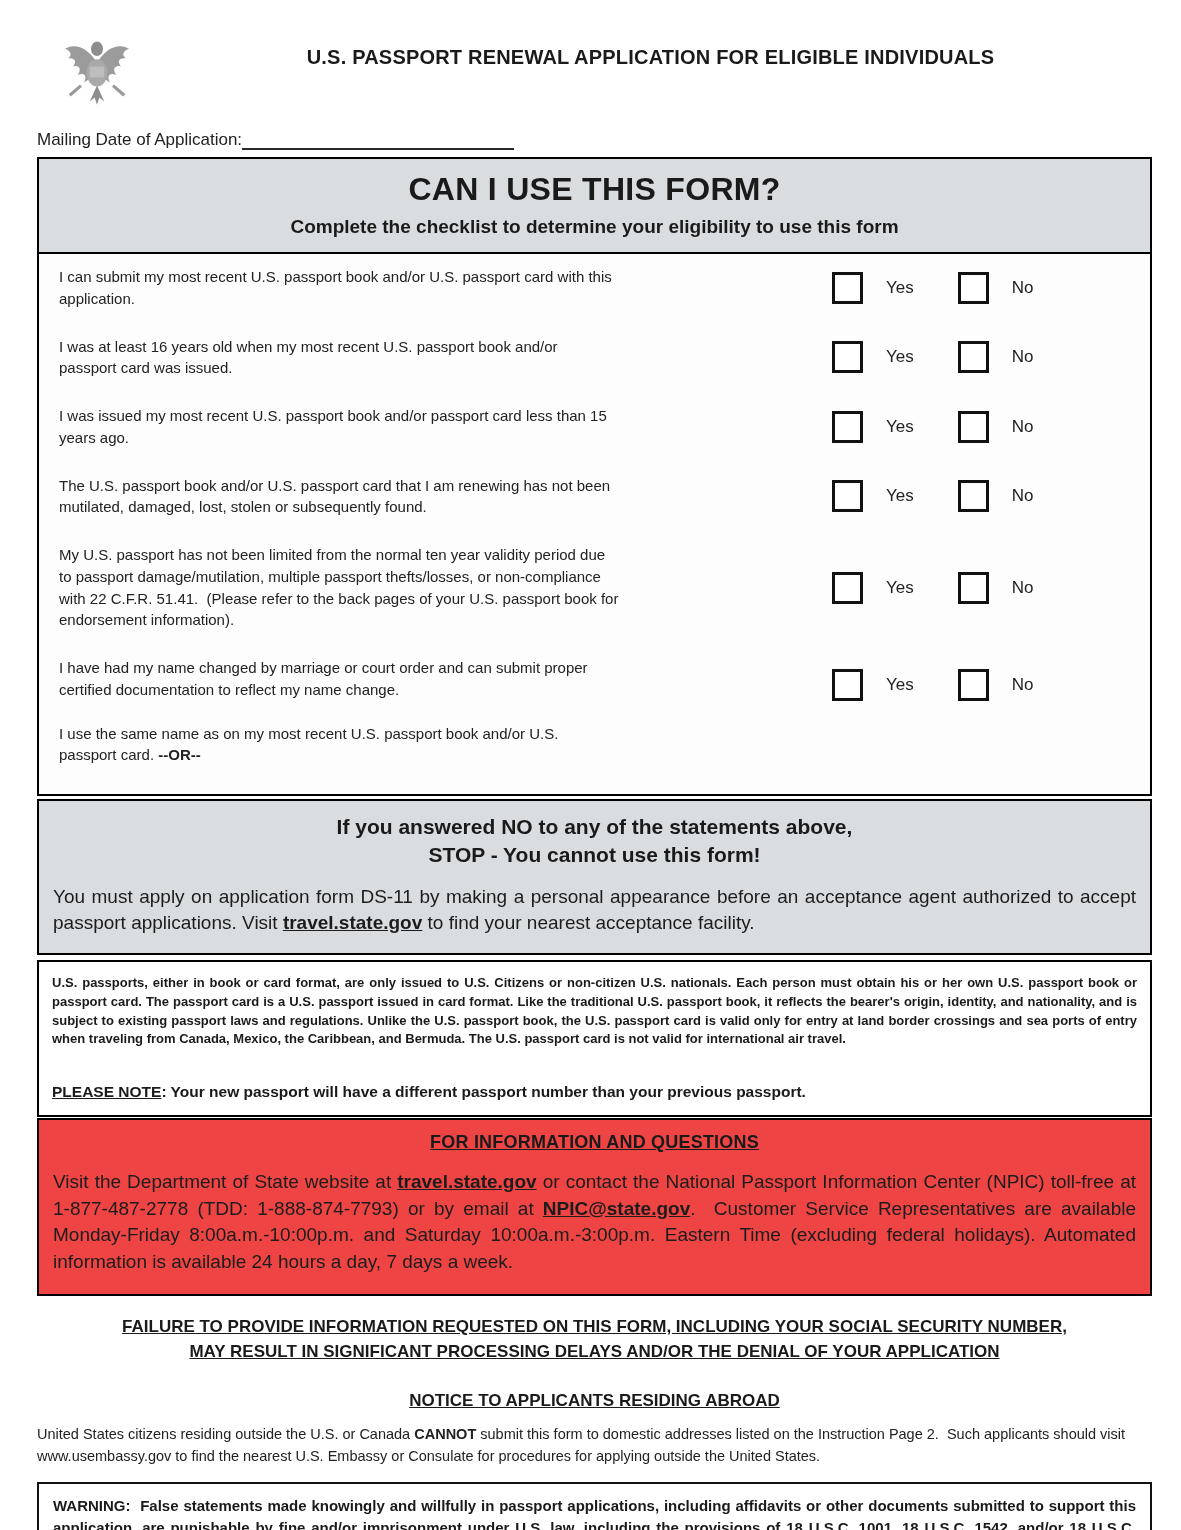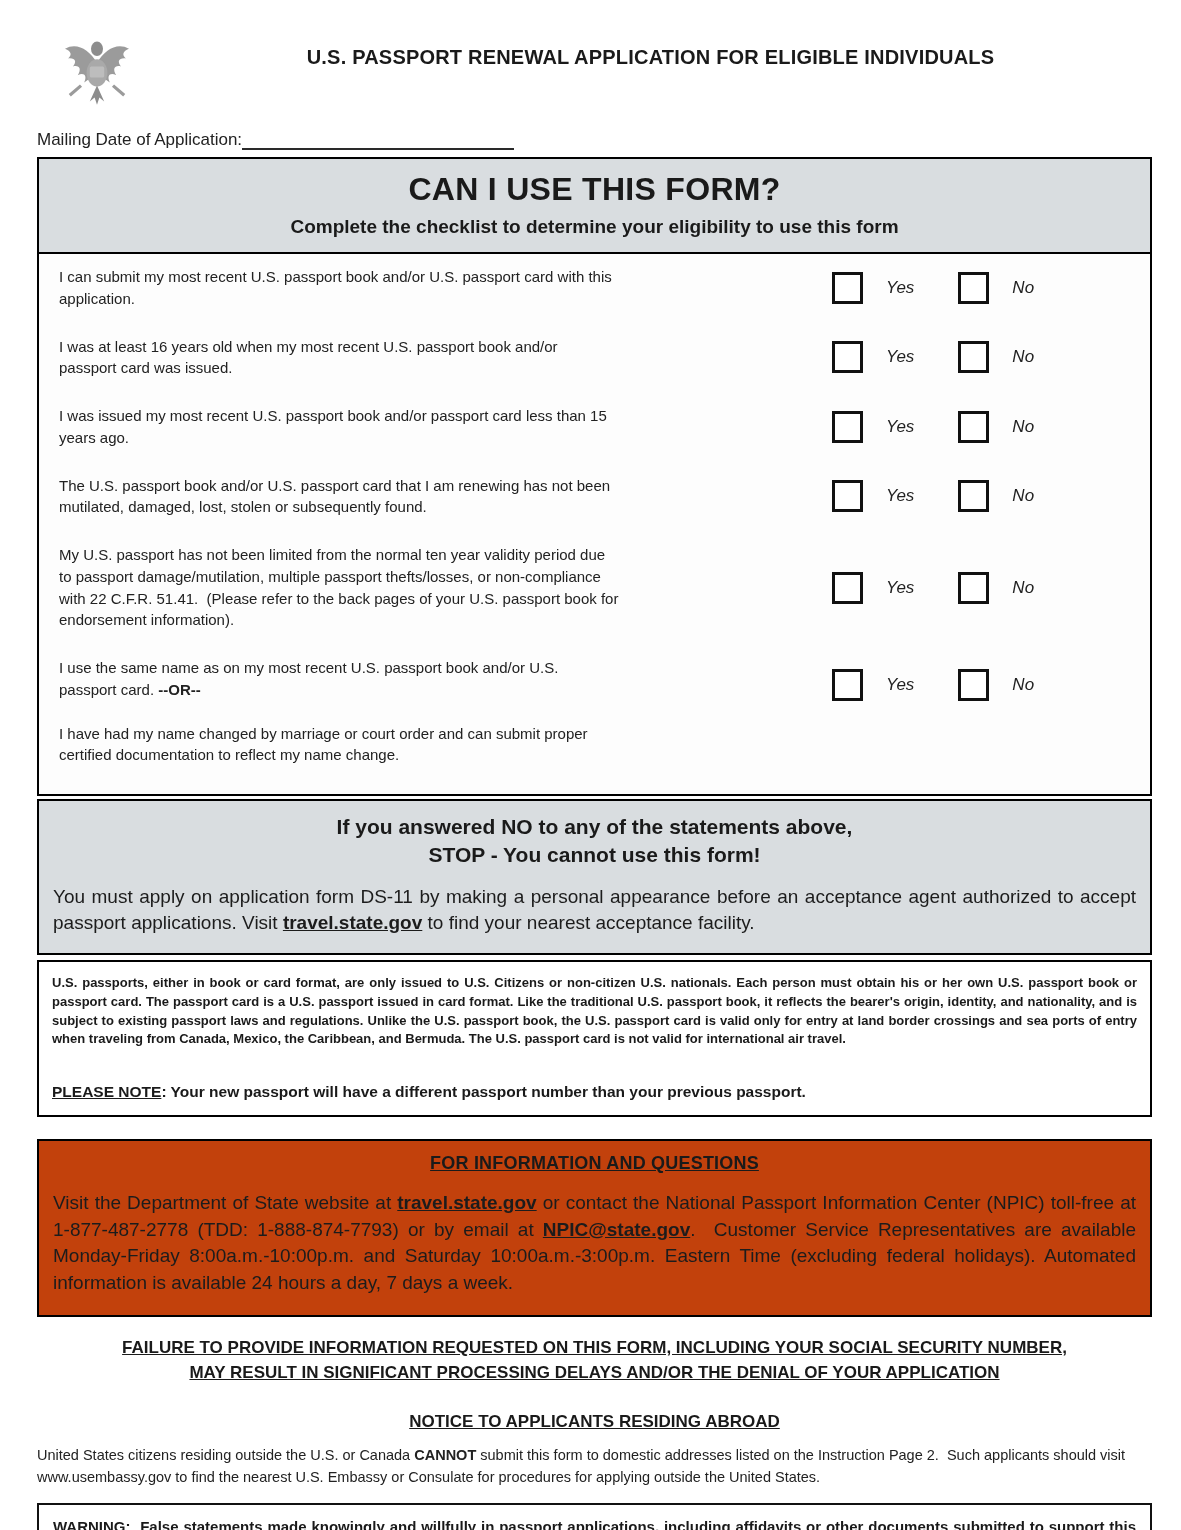--- a/index.html
+++ b/index.html
@@ -18,42 +18,42 @@
   
   .eligbox{border:2px solid #000;margin-top:7px;}
   .eligbox-head{background:#d9dde0;border-bottom:2px solid #000;text-align:center;padding:12px 0 14px;}
   .elig-title{font-size:32px;font-weight:bold;letter-spacing:.3px;}
   .elig-sub{font-size:19px;font-weight:bold;margin-top:8px;}
   .elig-body{background:#fdfdfd;padding:12px 0 28px 20px;}
   .row{display:flex;justify-content:space-between;align-items:center;margin-top:26px;}
   .row:first-child{margin-top:0;}
   .stmt{width:560px;font-size:15px;line-height:1.45;color:#222;white-space:pre-wrap;}
   .or{font-weight:bold;}
-  .choices{display:flex;align-items:center;width:238px;flex-shrink:0;margin-right:80px;font-style:italic;}
+  .choices{display:flex;align-items:center;width:238px;flex-shrink:0;margin-right:80px;}
   .cb{display:inline-block;width:25px;height:26px;border:3px solid #111;background:#fff;flex-shrink:0;}
   .cblabel{font-size:17px;color:#222;margin-left:23px;}
   .cblabel.yes{margin-right:44px;}
   .row-combined{align-items:flex-start;}
   .row-combined .choices{margin-top:12px;}
   .stmt-group .stmt + .stmt{margin-top:22px;}
 
   
   .stopbox{border:2px solid #000;background:#d9dde0;margin-top:3px;padding:12px 14px 16px;}
   .stop-t1,.stop-t2{text-align:center;font-weight:bold;font-size:21px;line-height:1.35;}
   .stop-para{font-size:19px;line-height:1.4;text-align:justify;margin-top:14px;color:#1c1c1c;white-space:pre-wrap;}
   .lnk{font-weight:bold;text-decoration:underline;}
 
   
   .cardbox{border:2px solid #000;background:#fff;margin-top:5px;padding:12px 13px 14px;}
   .card-para{font-size:13px;font-weight:bold;line-height:1.45;text-align:justify;white-space:pre-wrap;}
   .note-line{font-size:15.5px;font-weight:bold;margin-top:34px;}
   .note-label{text-decoration:underline;}
 
   
-  .infobox{border:2px solid #000;background:#c2410c;margin-top:22px;padding:12px 14px 18px;}
+  .infobox{border:2px solid #000;background:#ef4444;margin-top:1px;padding:12px 14px 18px;}
   .info-title{text-align:center;font-size:18px;font-weight:bold;text-decoration:underline;letter-spacing:.2px;}
   .info-para{font-size:19px;line-height:1.4;text-align:justify;margin-top:16px;color:#1c1c1c;white-space:pre-wrap;}
 
   
   .failure{margin-top:18px;text-align:center;font-size:17px;font-weight:bold;line-height:1.5;}
   .failure span{text-decoration:underline;}
   .abroad-title{margin-top:26px;text-align:center;font-size:17px;font-weight:bold;text-decoration:underline;}
   .abroad-para{margin-top:12px;font-size:14.5px;line-height:1.55;color:#222;white-space:pre-wrap;}
   .cannot{font-weight:bold;}
 
@@ -138,22 +138,22 @@
         <div class="choices">
           <span class="cb"></span>
           <span class="cblabel yes">Yes</span>
           <span class="cb"></span>
           <span class="cblabel">No</span>
         </div>
       </div>
 
       <div class="row row-combined">
         <div class="stmt-group">
+          <div class="stmt">I have had my name changed by marriage or court order and can submit proper certified documentation to reflect my name change.</div>
           <div class="stmt"><span>I use the same name as on my most recent U.S. passport book and/or U.S. passport card. </span><span class="or">--OR--</span></div>
-          <div class="stmt">I have had my name changed by marriage or court order and can submit proper certified documentation to reflect my name change.</div>
         </div>
         <div class="choices">
           <span class="cb"></span>
           <span class="cblabel yes">Yes</span>
           <span class="cb"></span>
           <span class="cblabel">No</span>
         </div>
       </div>
 
     </div>

